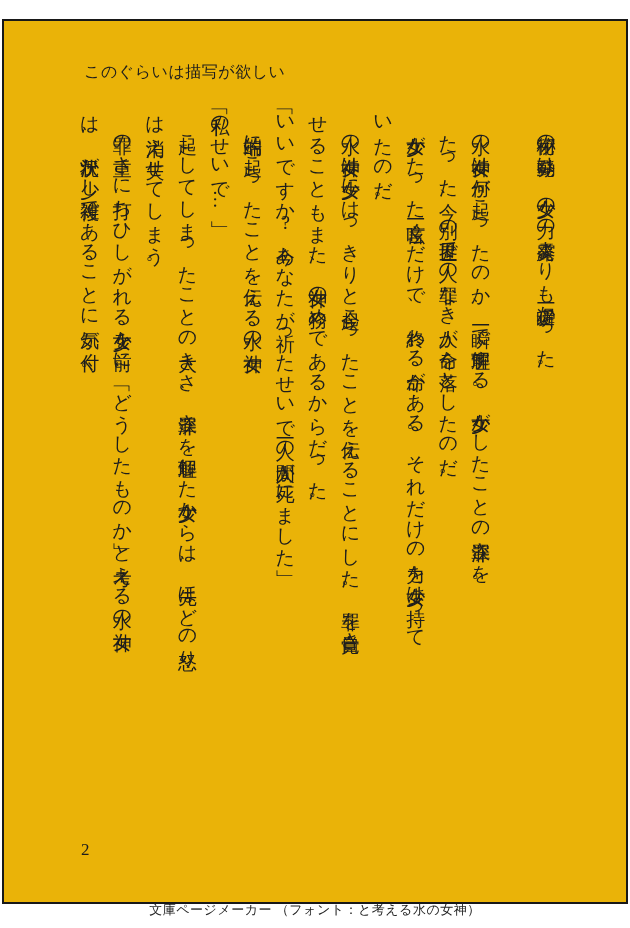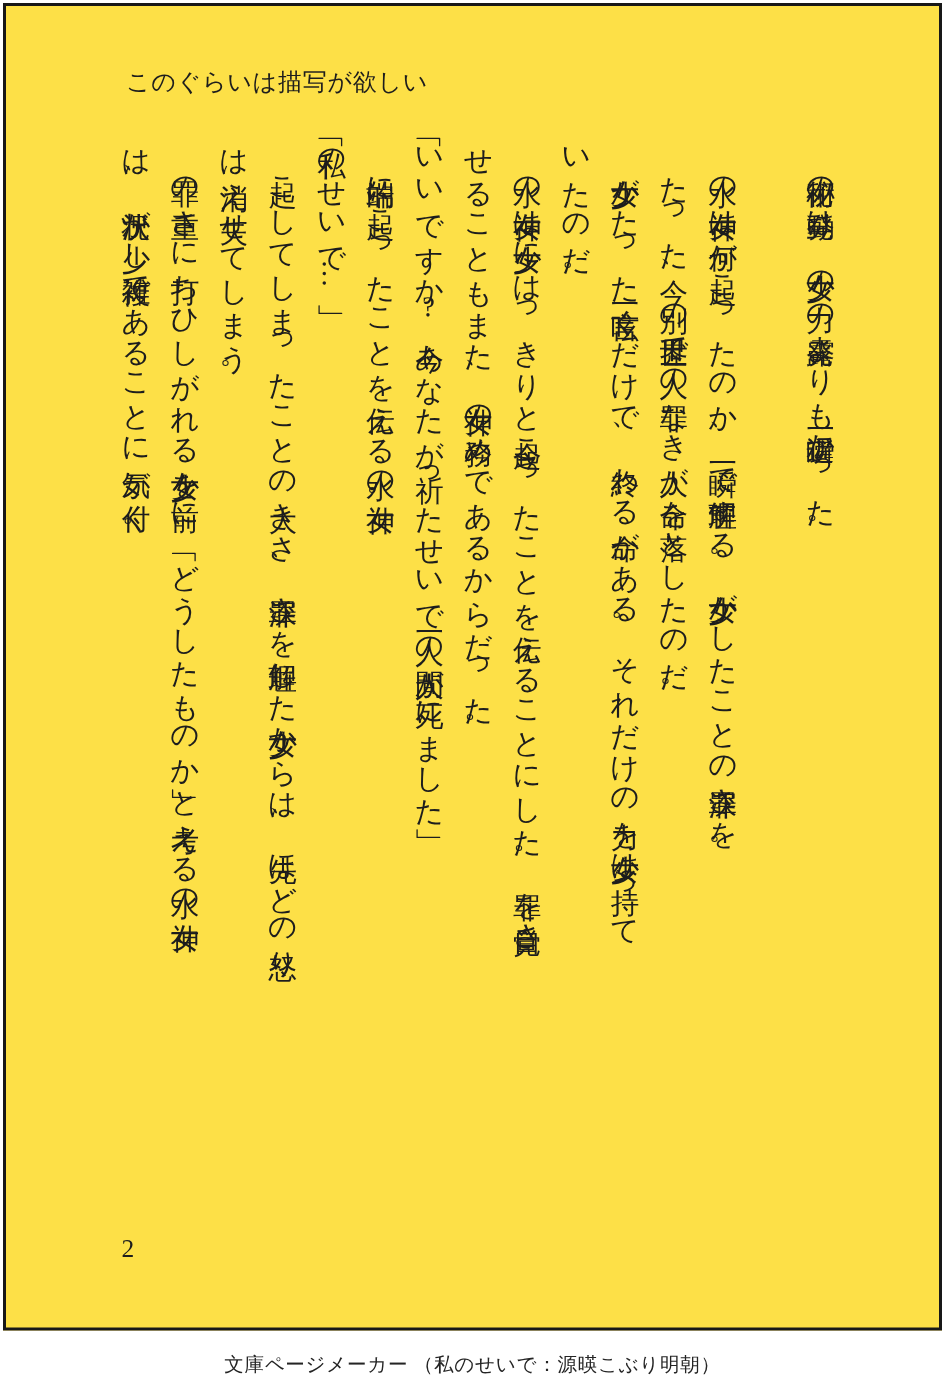--- a/index.html
+++ b/index.html
@@ -12,25 +12,25 @@
     background: #ffffff;
     position: relative;
     overflow: hidden;
     font-family: "Liberation Serif", "DejaVu Serif", serif;
     color: #1d1d1d;
   }
   
   .page-frame {
     position: absolute;
     left: 2px;
-    top: 2px;
+    top: 19px;
     width: 622px;
     height: 881px;
     border: 2px solid #181818;
-    background: #fde047;
+    background: #eab308;
   }
   
   .header-note {
     position: absolute;
     left: 80px;
     top: 41px;
     font-size: 16px;
     letter-spacing: 0.5px;
     white-space: nowrap;
   }
@@ -94,13 +94,13 @@
     <div class="vline">「私のせいで…」</div>
     <div class="vline">　起こしてしまったことの大きさ、罪深さを理解した少女からは、先ほどの怒り</div>
     <div class="vline">は消え失せてしまう。</div>
     <div class="vline">　罪の重さに打ちひしがれる少女を前に、「どうしたものか」と考える水の女神</div>
     <div class="vline">は、状況が少し複雑であることに気が付く。</div>
   </div>
 
   <div class="page-number">2</div>
 </div>
 
-<div class="footer-caption">文庫ページメーカー （私のせいで：源暎こぶり明朝）</div>
+<div class="footer-caption">文庫ページメーカー （フォント：と考える水の女神）</div>
 
 </body></html>

